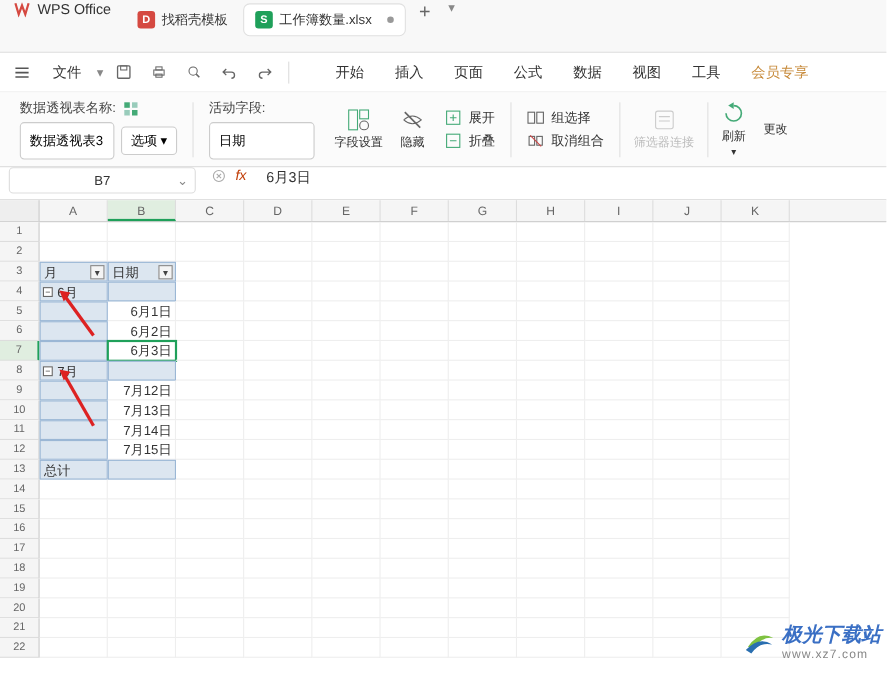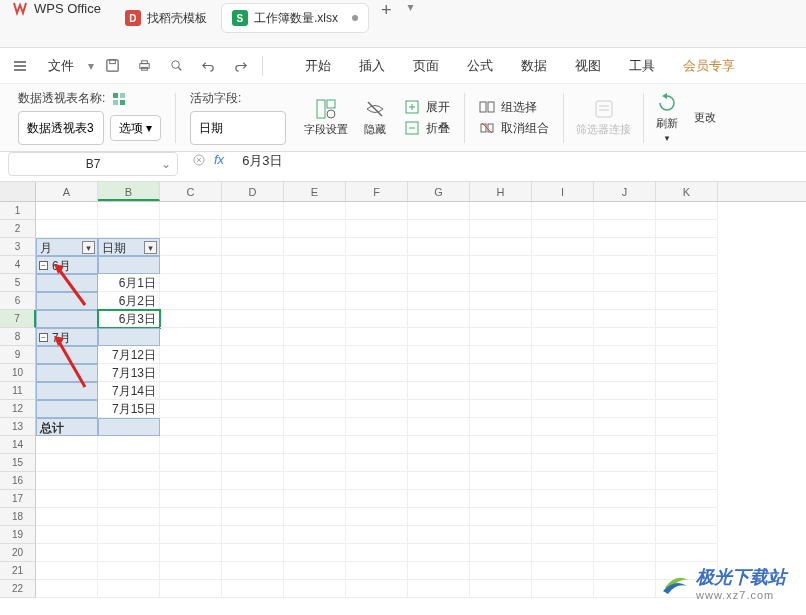--- a/index.html
+++ b/index.html
@@ -37,48 +37,48 @@
 .ribbon-icon-btn.disabled { color: #bbb; justify-content: flex-end; }
 .ribbon-big-icon { width: 22px; height: 22px; }
 .ribbon-small-icon { width: 16px; height: 16px; }
 .ribbon-vdiv { width: 1px; height: 50px; background: #e0e0e0; margin: 0 4px; }
 
 
 .formula-bar { height: 30px; display: flex; align-items: flex-start; border-bottom: 1px solid #ddd; }
 .name-box { width: 170px; height: 24px; margin: 0 4px 0 8px; border: 1px solid #ddd; border-radius: 4px; display: flex; align-items: center; justify-content: center; font-size: 12px; color: #333; position: relative; }
 .name-box .dd { position: absolute; right: 6px; color: #888; }
 .fx-controls { display: flex; align-items: center; gap: 8px; padding: 0 10px; }
-.fx-icon { color: #3b82f6; font-style: italic; font-size: 13px; }
+.fx-icon { color: #c2410c; font-style: italic; font-size: 13px; }
 .formula-input { flex: 1; padding: 0 8px; font-size: 13px; color: #333; }
 
 
 .grid { position: relative; background: #fff; }
 .col-headers { display: flex; height: 20px; border-bottom: 1px solid #ccc; background: #f5f5f5; }
 .corner { width: 36px; border-right: 1px solid #ccc; background: #eee; }
 .col-h { width: 62px; text-align: center; font-size: 11px; color: #666; border-right: 1px solid #ddd; line-height: 20px; }
 .col-h.sel { background: #e0eee0; border-bottom: 2px solid #1fa05a; }
 .rows { }
 .row { display: flex; height: 18px; }
 .row-h { width: 36px; text-align: center; font-size: 10px; color: #666; border-right: 1px solid #ccc; border-bottom: 1px solid #ddd; line-height: 18px; background: #f5f5f5; }
 .row-h.sel { background: #e0eee0; border-right: 2px solid #1fa05a; }
 .cell { width: 62px; border-right: 1px solid #eee; border-bottom: 1px solid #eee; font-size: 12px; line-height: 18px; padding: 0 3px; position: relative; white-space: nowrap; }
 .cell.header-cell { background: #dce6f0; border: 1px solid #9bb7d5; font-weight: normal; }
 .cell.pivot-a { background: #dce6f0; border: 1px solid #9bb7d5; }
-.cell.total { background: #dce6f0; border: 1px solid #9bb7d5; font-weight: bold; }
+.cell.total { background: #dce6f0; border: 1px solid #9bb7d5; font-weight: normal; }
 .cell.selected { outline: 2px solid #1fa05a; outline-offset: -1px; background: #fff; }
 .dd-arrow { position: absolute; right: 2px; top: 2px; width: 13px; height: 13px; border: 1px solid #888; background: #f4f4f4; font-size: 9px; line-height: 12px; text-align: center; color: #444; }
 .collapse { position: absolute; left: 2px; top: 4px; width: 9px; height: 9px; border: 1px solid #666; font-size: 8px; line-height: 7px; text-align: center; color: #333; background: #fff; }
 .cell .txt { padding-left: 12px; }
 .cell.right { text-align: right; }
 
 
 .arrow { position: absolute; pointer-events: none; }
 
 
-.watermark { position: absolute; right: 20px; bottom: 14px; display: flex; align-items: center; gap: 6px; font-size: 18px; font-weight: bold; font-style: italic; color: #3a6fc4; margin-top: 12px; }
+.watermark { position: absolute; right: 5px; bottom: 14px; display: flex; align-items: center; gap: 6px; font-size: 18px; font-weight: bold; font-style: italic; color: #3a6fc4; margin-top: 12px; }
 .wm-sub { font-size: 11px; color: #888; font-weight: normal; font-style: normal; letter-spacing: 1px; }
 .wm-swoosh { width: 30px; height: 30px; }
 </style>
 </head>
 <body>
 
 <div class="title-bar">
   <div class="app-logo">
     <svg class="wps-icon" viewBox="0 0 16 16">
         <path d="M2 3 L5 13 L8 5 L11 13 L14 3" stroke="#d54941" stroke-width="2" fill="none"></path>

